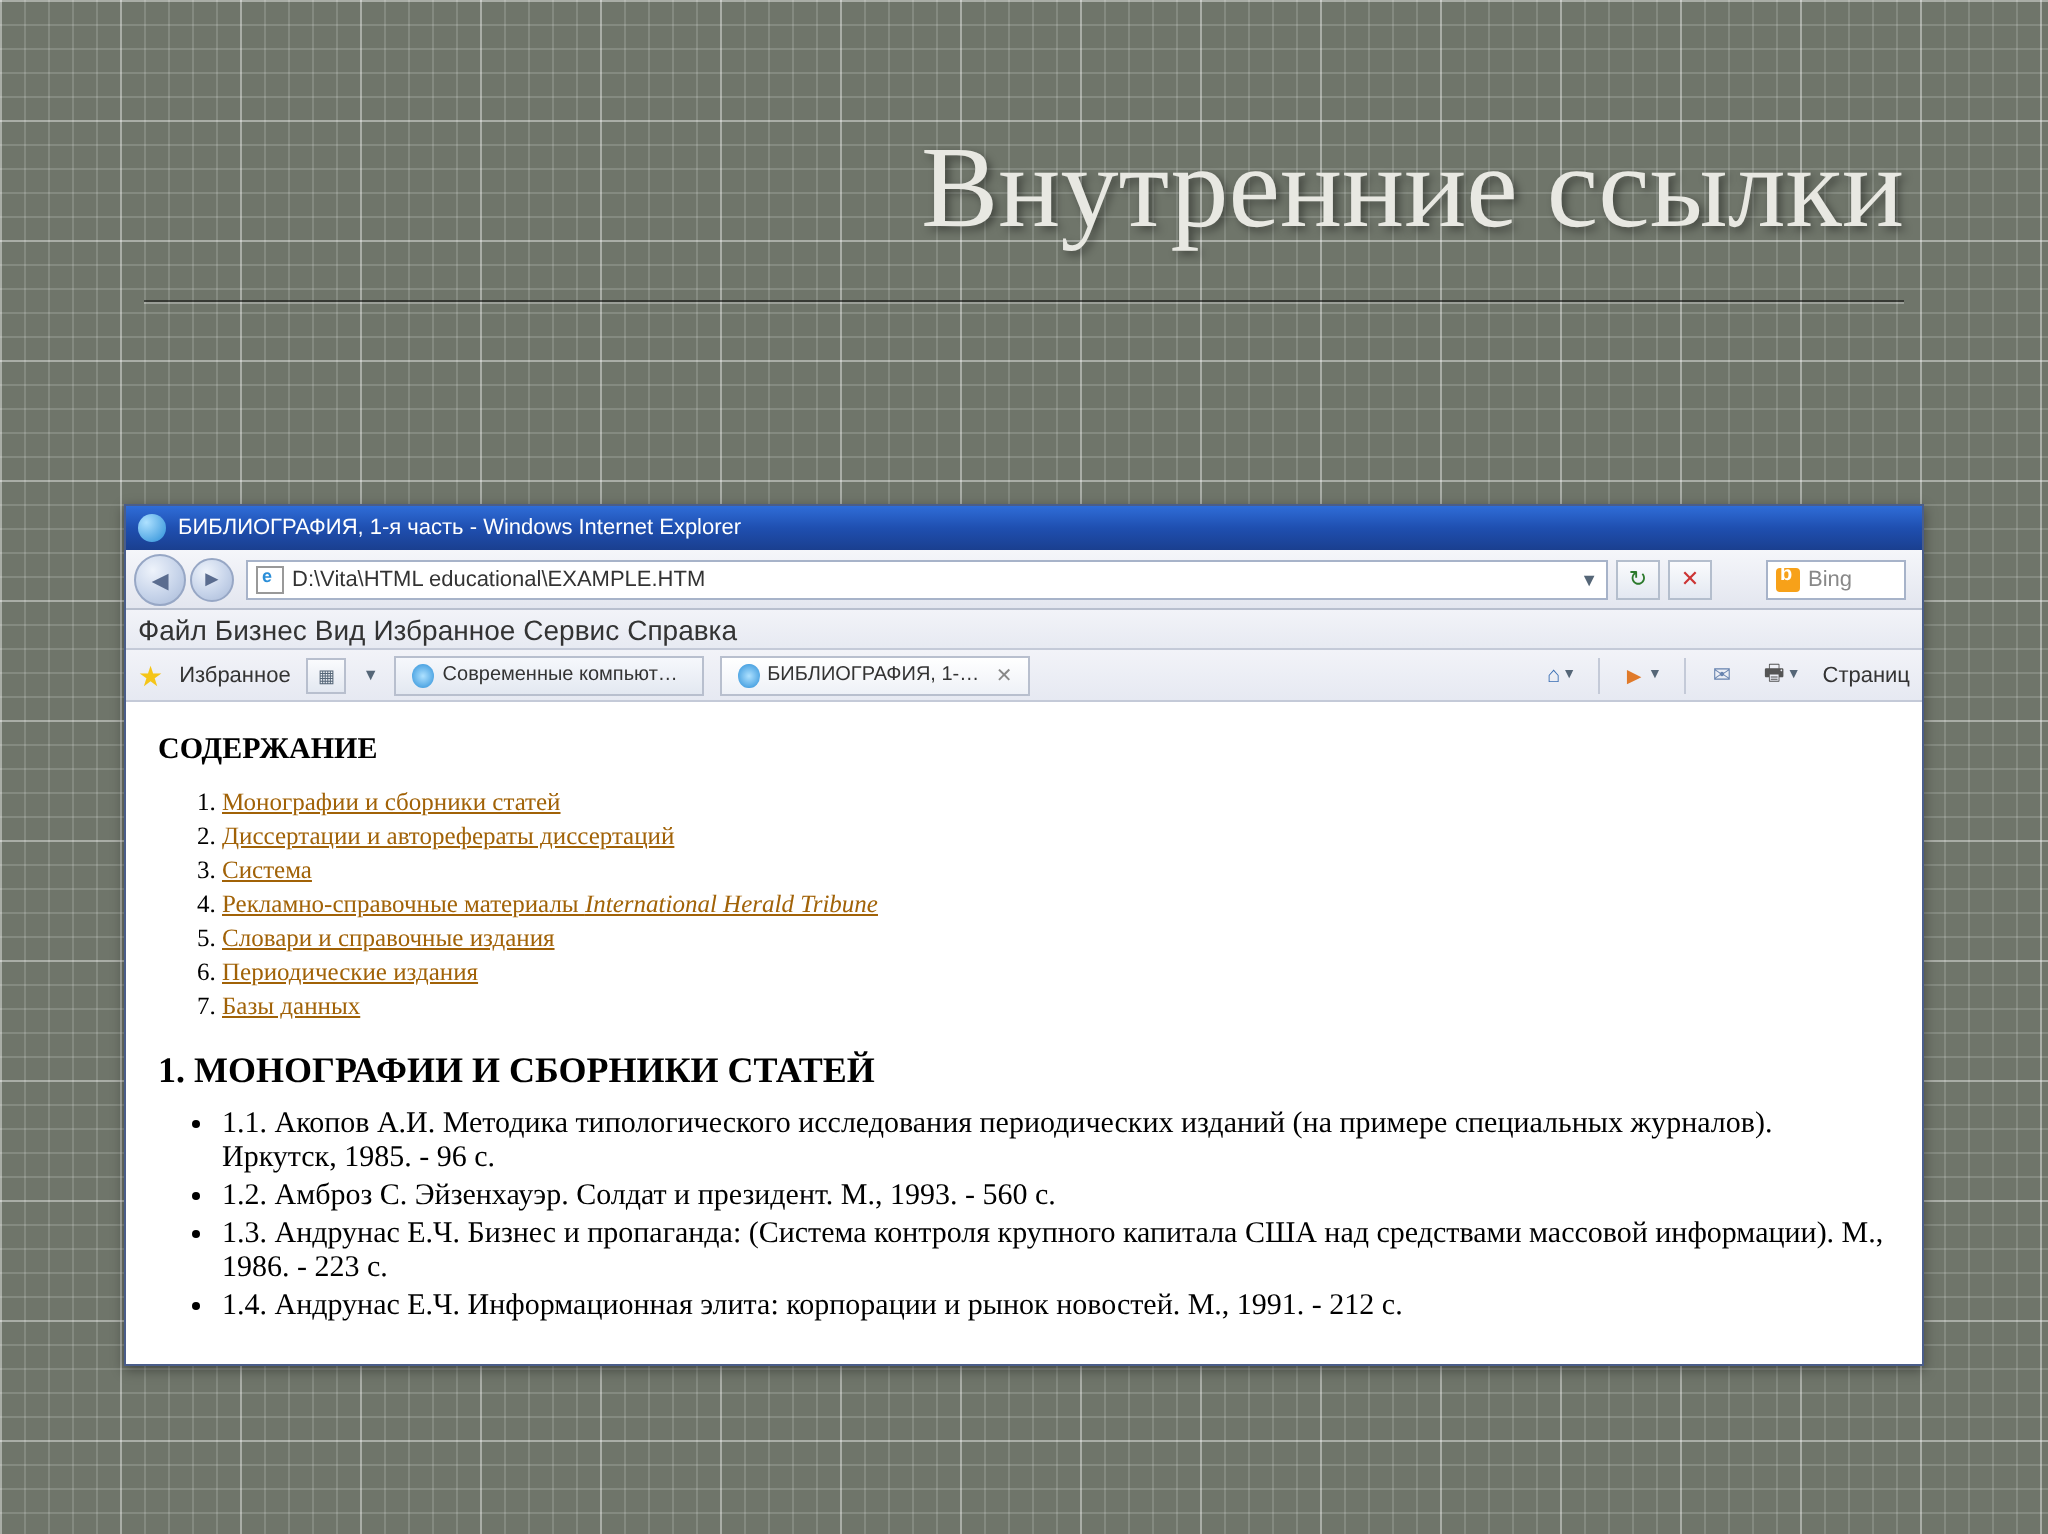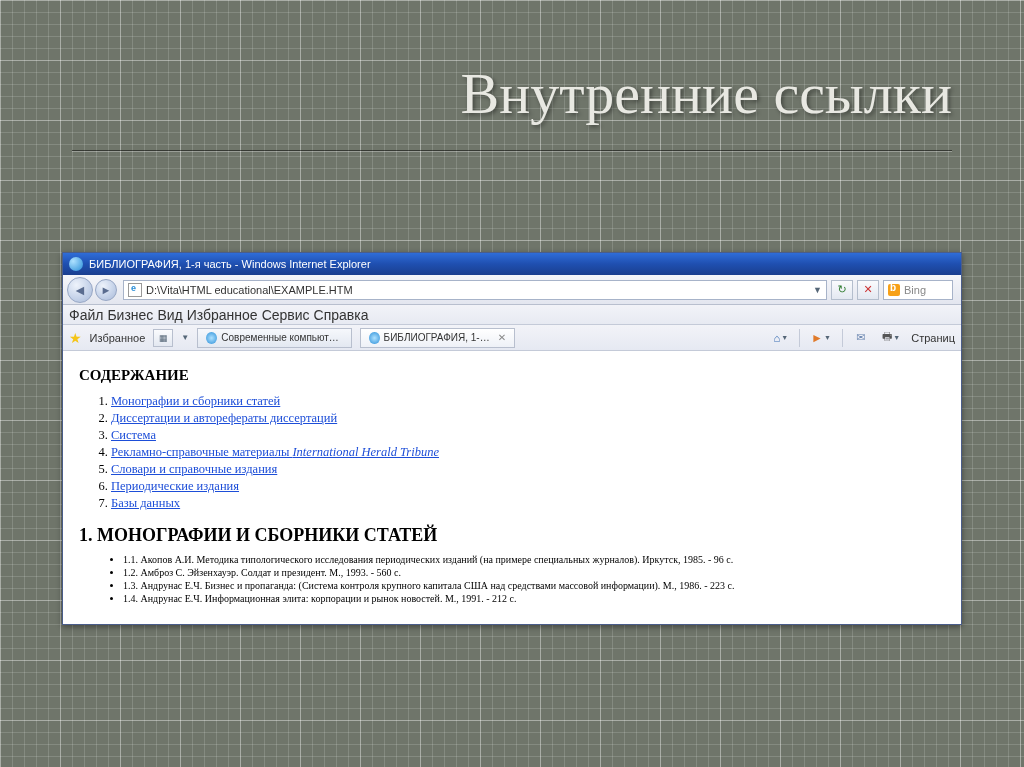--- a/index.html
+++ b/index.html
@@ -104,21 +104,21 @@
   .addr .dd { margin-left:auto; color:#567; font-size:9px; }
   .smallbtn {
     width:22px; height:20px; border:1px solid #b4becd;
     background: linear-gradient(#fafbfd,#e3e8f1);
     display:flex; align-items:center; justify-content:center;
     color:#3b5ea3; font-size:11px;
   }
   .smallbtn.red { color:#c33; }
   .searchbox {
     width: 70px; height:20px; border:1px solid #a7b3c9; background:#fff;
-    display:flex; align-items:center; padding:0 4px; gap:4px; color:#888;
+    display:flex; align-items:center; padding:0 4px; gap:4px; color:#888;margin-left:23px;
   }
   .searchbox .bing-icon { width:12px; height:12px; background:#f7a119; border-radius:2px; position:relative;}
   .searchbox .bing-icon::after{content:"b"; color:#fff; font-size:10px; font-weight:bold; position:absolute; left:2px; top:-2px;}
 
   .menubar {
     background: linear-gradient(#f2f3f8,#e7eaf2);
     border-bottom: 1px solid #c4cad8;
     height: 20px;
     display: flex; align-items: center;
     padding: 0 6px; gap: 4px;
@@ -160,24 +160,24 @@
 
   .content {
     background:#fff;
     padding: 12px 16px 18px 16px;
     font-family: "Times New Roman", serif;
     color:#000;
   }
   .content h2 { font-size: 15px; font-weight:bold; margin: 4px 0 10px 0; }
   .content ol { margin: 0 0 14px 32px; font-size:12.5px; }
   .content ol li { margin: 2px 0; }
-  .content ol li a { color: #1d4ed8; text-decoration: underline; }
+  .content ol li a { color: #a16207; text-decoration: underline; }
   .content ol li a em { font-style: italic; }
   .sec-head { font-size:18px; font-weight:bold; margin: 10px 0 8px 0; }
-  .content ul { margin: 0 0 0 44px; font-size:10px; list-style: disc; }
+  .content ul { margin: 0 0 0 32px; font-size:15px; list-style: disc; }
   .content ul li { margin: 2px 0; }
   .ellip { white-space:nowrap; overflow:hidden; text-overflow:ellipsis; }
 </style>
 </head>
 <body>
 
 <div class="bg-grid"></div>
 
 <div class="slide-title">Внутренние ссылки</div>
 <div class="title-rule"></div>

